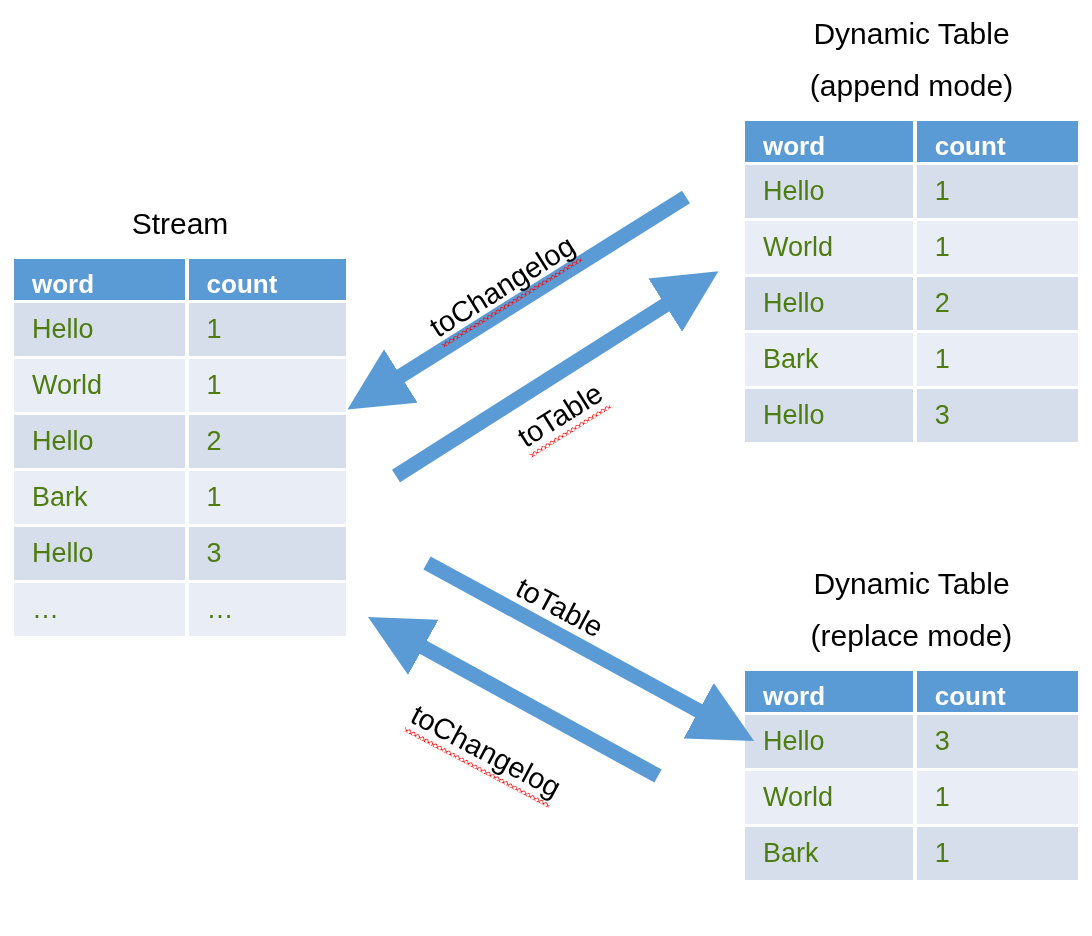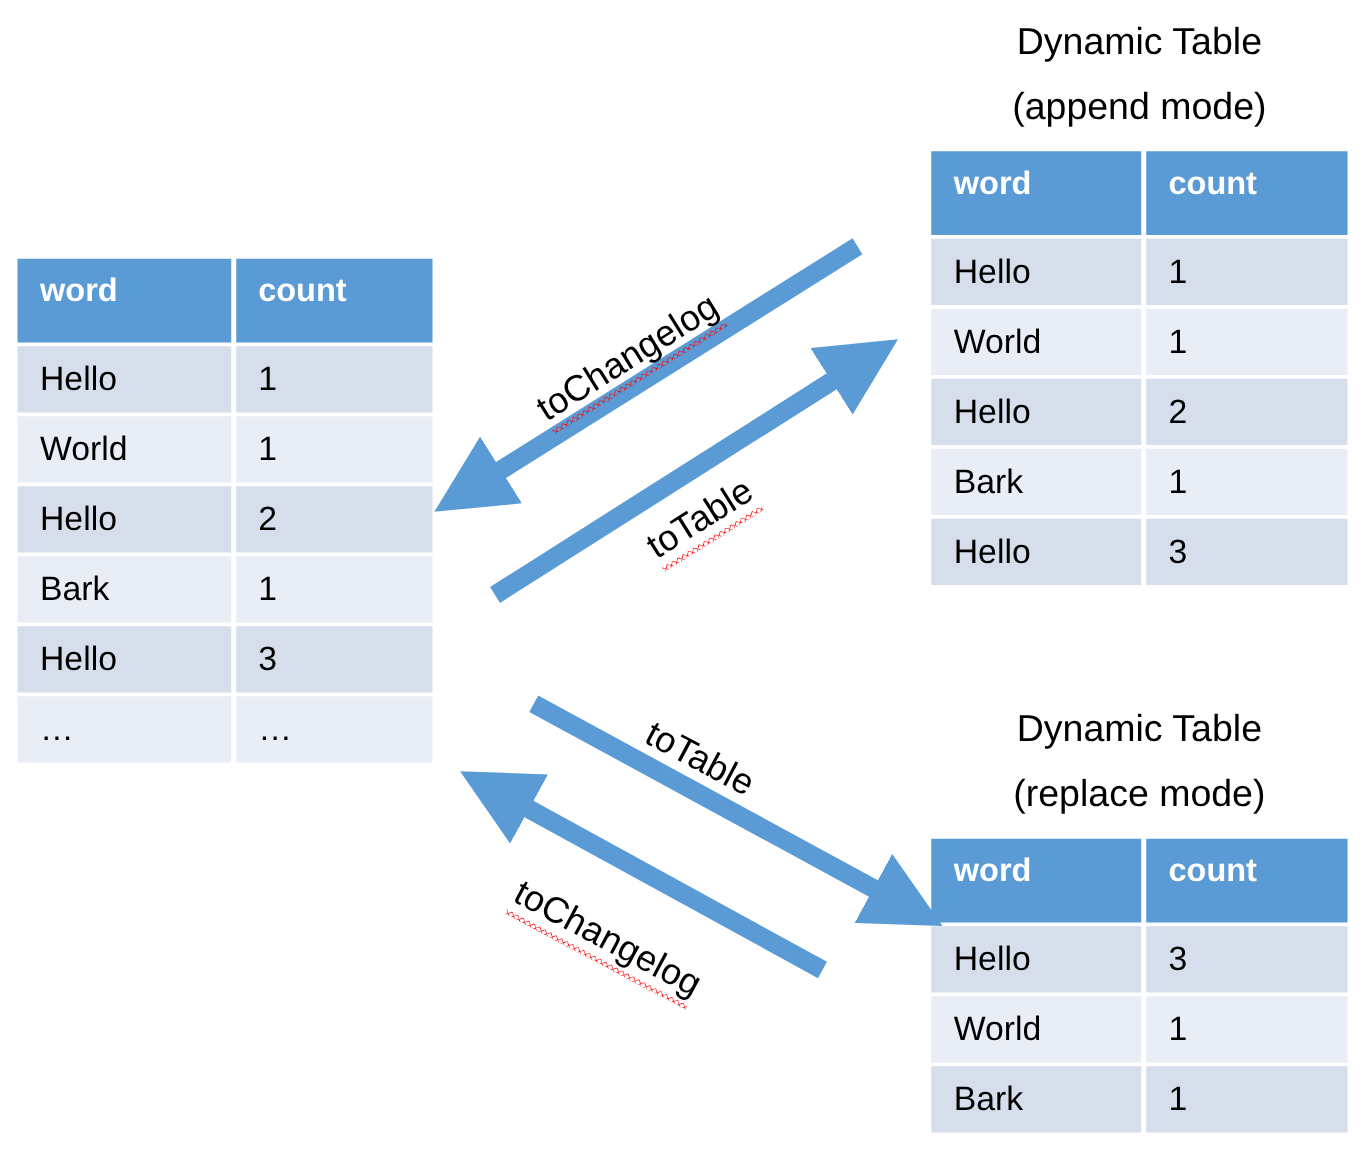--- a/index.html
+++ b/index.html
@@ -41,32 +41,32 @@
     width: 100%;
     table-layout: fixed;
     margin: 0;
   }
   .tbl th {
     background: #5B9BD5;
     color: #ffffff;
     font-weight: 700;
     font-size: 26px;
     text-align: left;
-    padding: 10px 0 26px 18px;
+    padding: 10px 0 0 18px;
     height: 38px;
     box-sizing: border-box;
   }
   .tbl td {
     font-size: 27px;
     font-weight: 400;
     text-align: left;
     padding: 11px 0 11px 18px;
     height: 44px;
     box-sizing: border-box;
-    color: #000000;
+    color: #4d7c0f;
   }
   .tbl tr.row-odd td  { background: #D6DEEB; }
   .tbl tr.row-even td { background: #E9EDF5; }
 
   
   .arrow-layer {
     position: absolute;
     left: 0; top: 0;
     width: 1092px;
     height: 936px;
@@ -98,20 +98,21 @@
     background-size: 5px 5px;
     background-repeat: repeat-x;
   }
 </style>
 </head>
 <body>
 
 <div class="stage">
 
   <div class="table-block" style="left:10px; top:198px; width:340px;">
+    <div class="table-title">Stream</div>
     <table class="tbl" style="margin-top:6px;">
       <thead>
         <tr>
           <th style="width:52%">word</th>
           <th style="width:48%">count</th>
         </tr>
       </thead>
       <tbody>
         <tr class="row-odd">
           <td>Hello</td>

